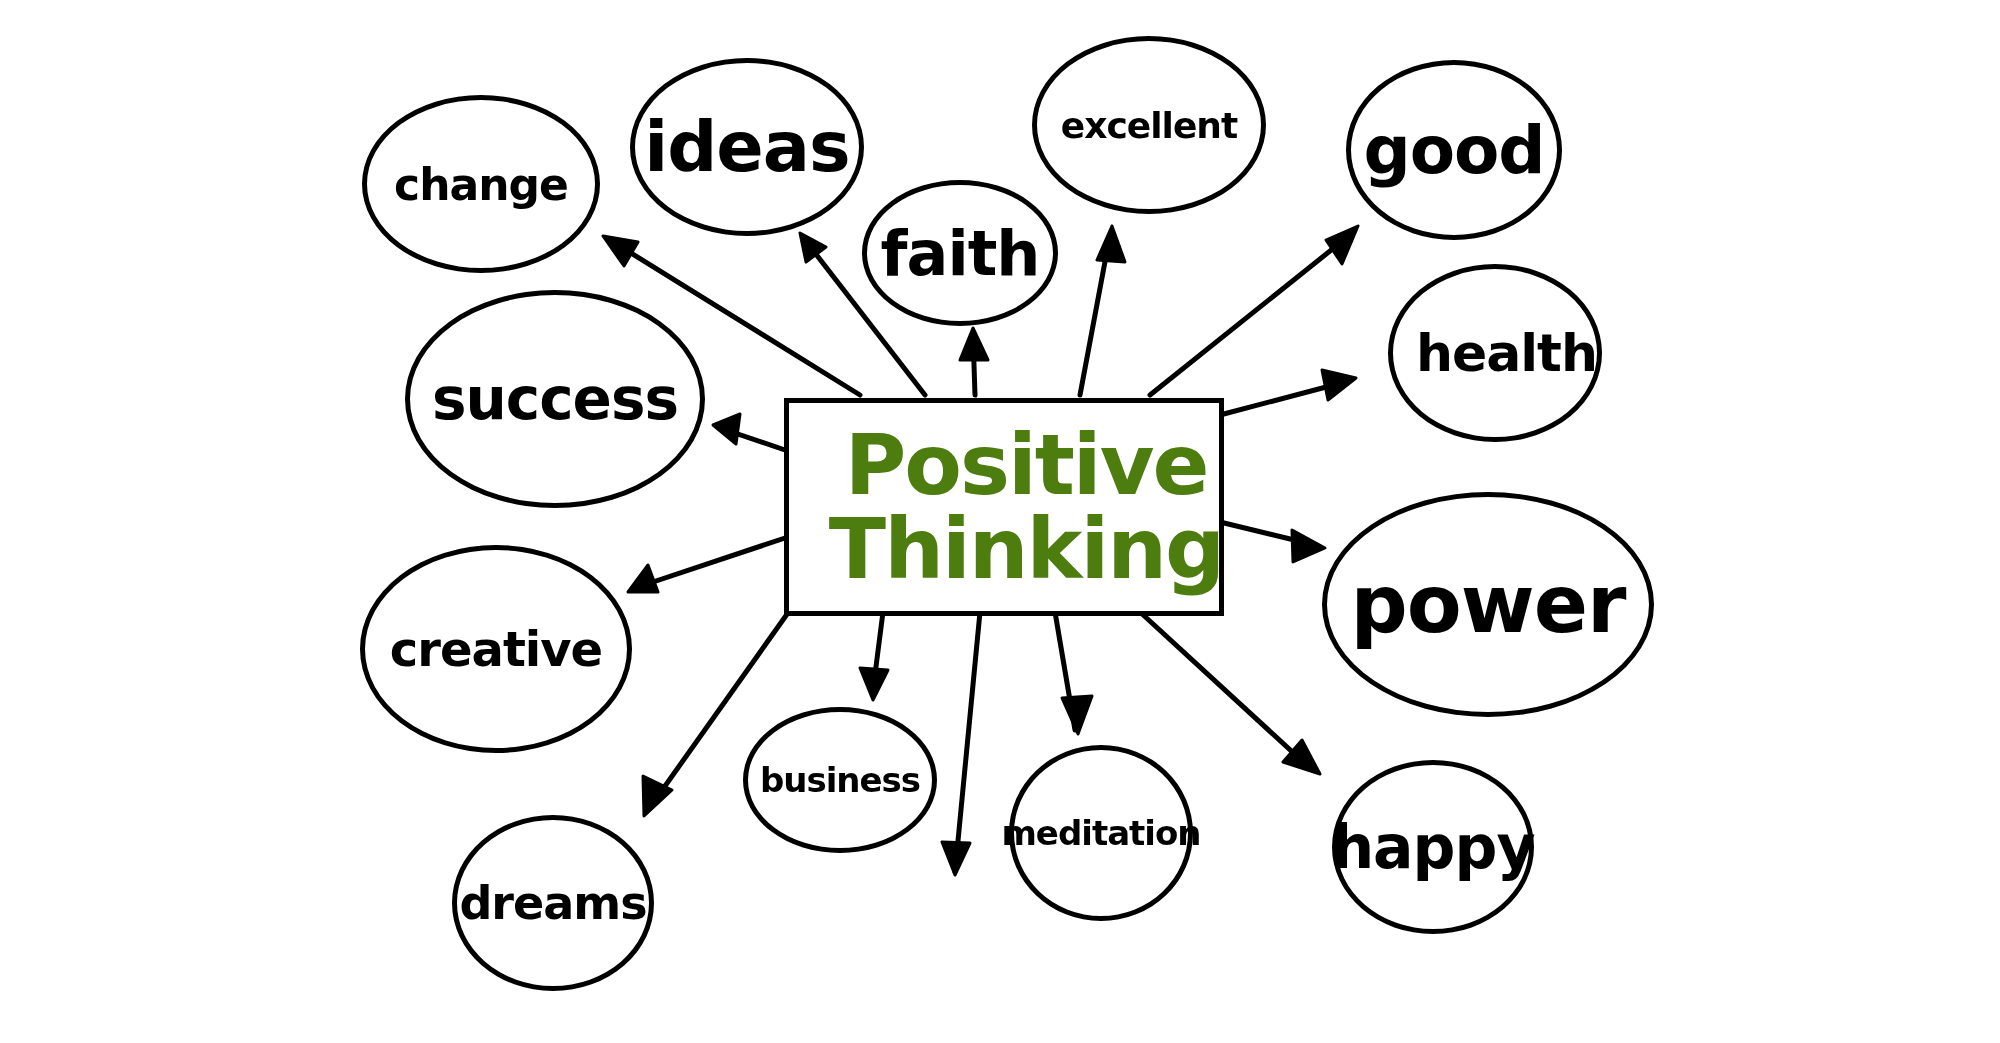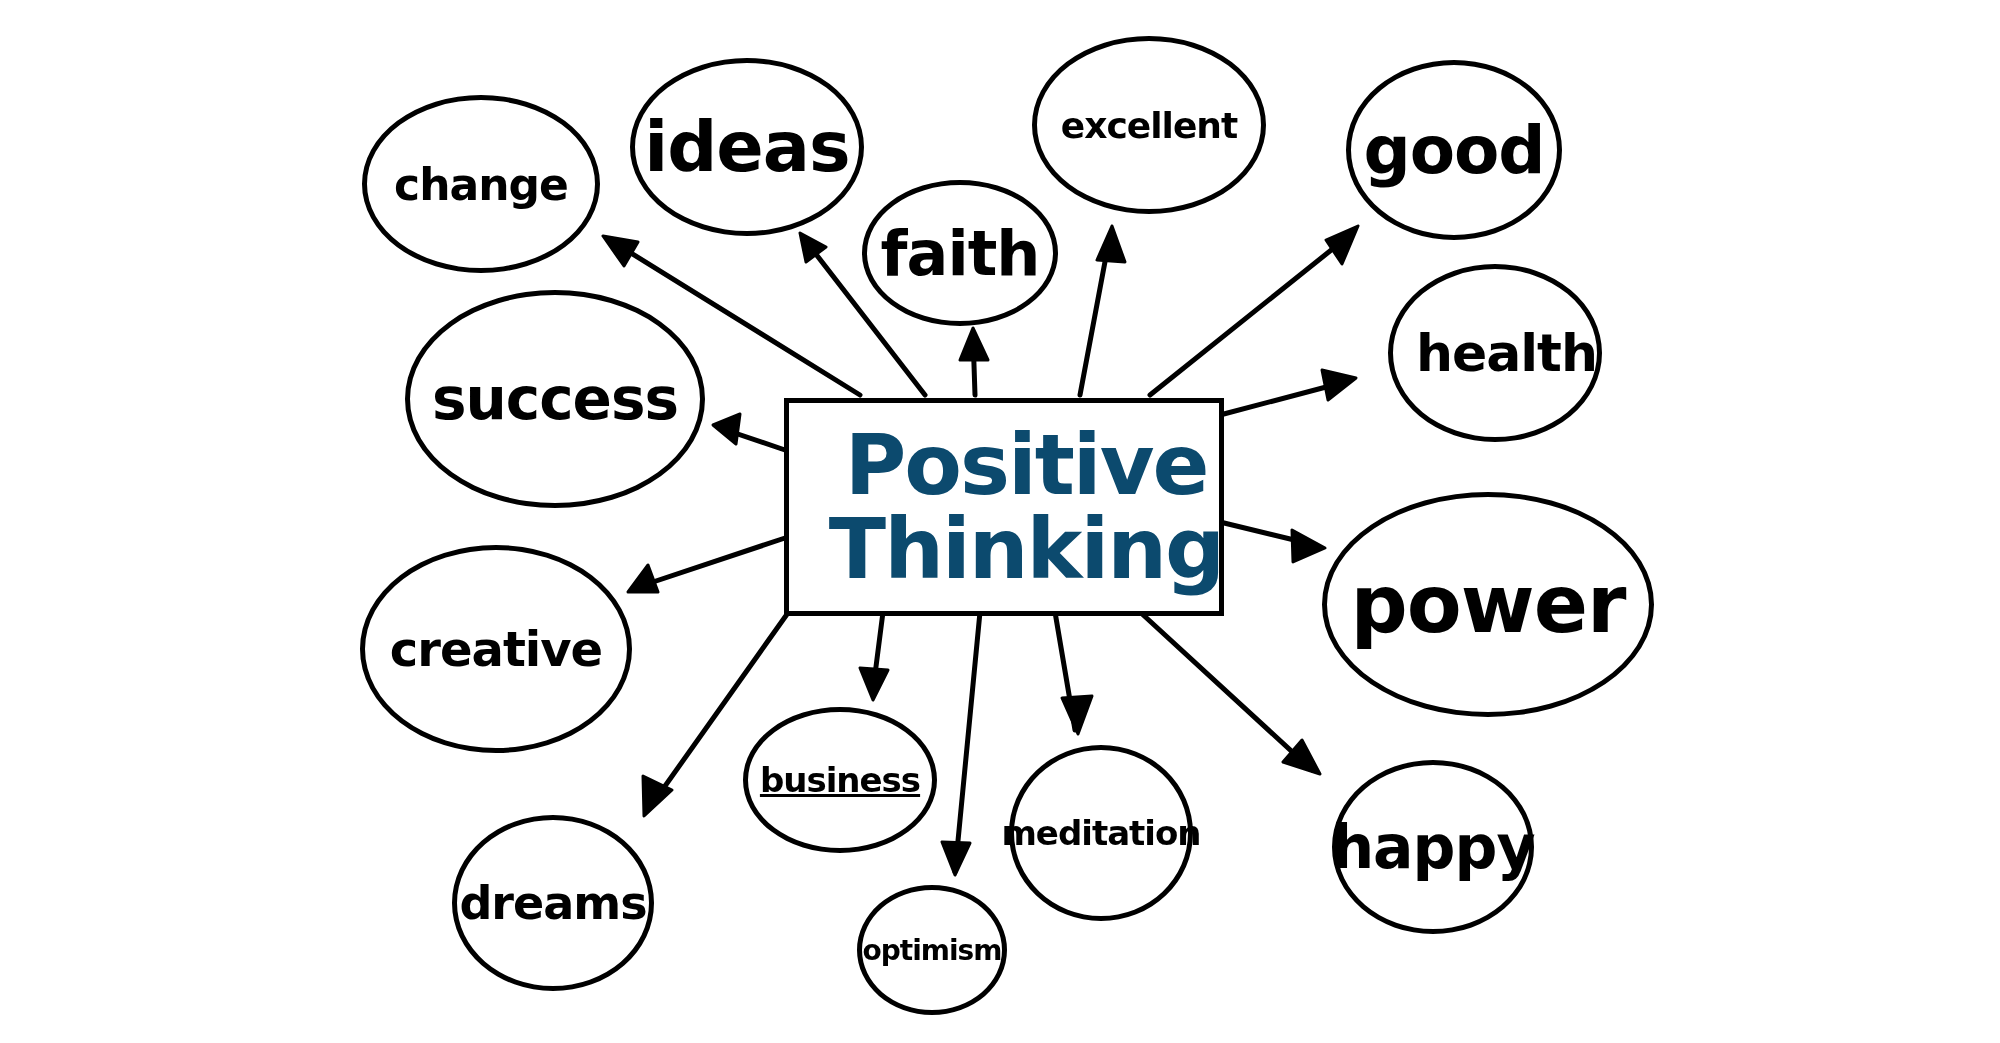--- a/index.html
+++ b/index.html
@@ -20,21 +20,21 @@
     white-space: nowrap;
   }
   .center {
     position: absolute;
     box-sizing: border-box;
     border: 5px solid #000;
     background: #fff;
     display: flex; flex-direction: column; align-items: center; justify-content: center;
     font-family: "DejaVu Sans", sans-serif;
     font-weight: bold;
-    color: #0c4a6e;
+    color: #4d7c0f;
     line-height: 1.0;
     padding-left: 44px;
   }
   .center span { display: block; font-size: 84px; letter-spacing: -2px; }
 </style>
 </head>
 <body>
 
 <div id="canvas">
 
@@ -130,27 +130,24 @@
   </div>
 
   <div class="node" style="left:1322px; top:492px; width:332px; height:225px; font-size:80px;text-align:center;">
     <span>power</span>
   </div>
 
   <div class="node" style="left:452px; top:815px; width:202px; height:176px; font-size:46px;">
     <span>dreams</span>
   </div>
 
-  <div class="node" style="left:743px; top:707px; width:194px; height:146px; font-size:34px;text-decoration:underline;">
+  <div class="node" style="left:743px; top:707px; width:194px; height:146px; font-size:34px;">
     <span>business</span>
   </div>
 
-  <div class="node" style="left:857px; top:885px; width:150px; height:130px; font-size:28px;">
-    <span>optimism</span>
-  </div>
 
   <div class="node" style="left:1009px; top:745px; width:184px; height:176px; font-size:34px;">
     <span>meditation</span>
   </div>
 
   <div class="node" style="left:1305px; top:760px; width:202px; height:174px; font-size:60px;margin-left:27px;">
     <span>happy</span>
   </div>
 
 </div>

